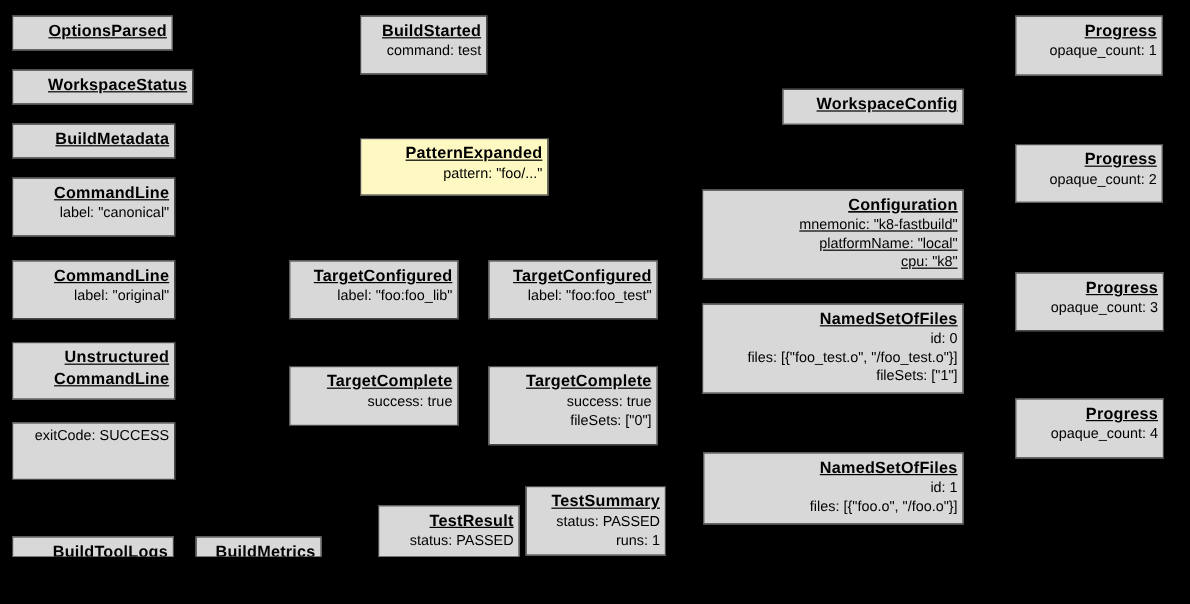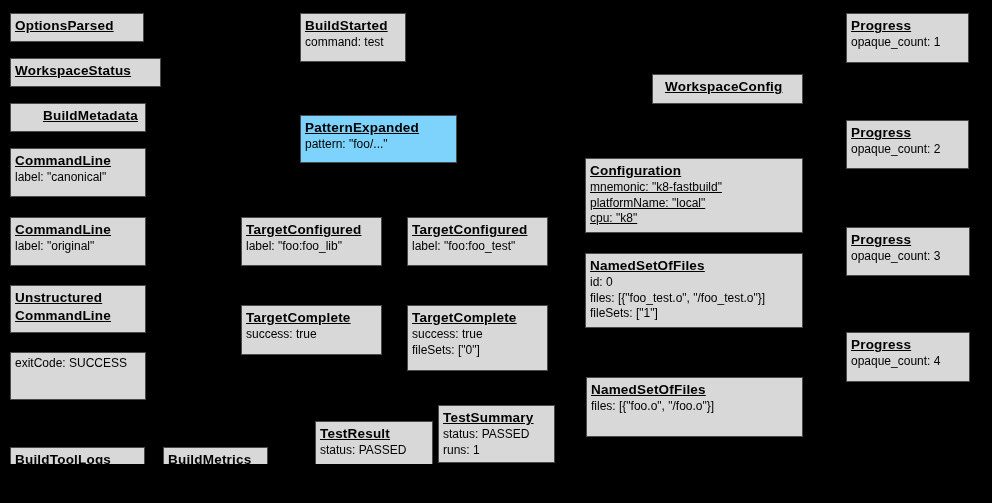--- a/index.html
+++ b/index.html
@@ -35,21 +35,21 @@
   }
   .node-body-line {
     font-size: 12px;
     line-height: 15.5px;
     white-space: nowrap;
   }
 </style>
 </head>
 <body>
 
-<div class="canvas" style="width: 992px; height: 464px; background: rgb(0, 0, 0);">
+<div class="canvas" style="width: 992px; height: 464px; background: rgb(0, 0, 0); text-align: right;">
     <div class="node" style="left: 10px; top: 13px; width: 134px; height: 29px; background: rgb(216, 216, 216); border-color: rgb(74, 74, 74); color: rgb(0, 0, 0);">
       <div class="node-title">
         <span class="title-line">OptionsParsed</span>
       </div>
     </div>
     <div class="node" style="left: 10px; top: 58px; width: 151px; height: 29px; background: rgb(216, 216, 216); border-color: rgb(74, 74, 74); color: rgb(0, 0, 0);">
       <div class="node-title">
         <span class="title-line">WorkspaceStatus</span>
       </div>
     </div>
@@ -88,21 +88,21 @@
       <div class="node-title">
         <span class="title-line">BuildMetrics</span>
       </div>
     </div>
     <div class="node" style="left: 300px; top: 13px; width: 106px; height: 49px; background: rgb(216, 216, 216); border-color: rgb(74, 74, 74); color: rgb(0, 0, 0);">
       <div class="node-title">
         <span class="title-line">BuildStarted</span>
       </div>
       <div class="node-body-line">command: test</div>
     </div>
-    <div class="node" style="left: 300px; top: 115px; width: 157px; height: 48px; background: #7dd3fc; border-color: rgb(74, 74, 74); color: rgb(0, 0, 0);">
+    <div class="node" style="left: 300px; top: 115px; width: 157px; height: 48px; background: #fef9c3; border-color: rgb(74, 74, 74); color: rgb(0, 0, 0);">
       <div class="node-title">
         <span class="title-line">PatternExpanded</span>
       </div>
       <div class="node-body-line">pattern: "foo/..."</div>
     </div>
     <div class="node" style="left: 241px; top: 217px; width: 141px; height: 49px; background: rgb(216, 216, 216); border-color: rgb(74, 74, 74); color: rgb(0, 0, 0);">
       <div class="node-title">
         <span class="title-line">TargetConfigured</span>
       </div>
       <div class="node-body-line">label: "foo:foo_lib"</div>
@@ -157,20 +157,21 @@
         <span class="title-line">NamedSetOfFiles</span>
       </div>
       <div class="node-body-line">id: 0</div>
       <div class="node-body-line">files: [{"foo_test.o", "/foo_test.o"}]</div>
       <div class="node-body-line">fileSets: ["1"]</div>
     </div>
     <div class="node" style="left: 586px; top: 377px; width: 217px; height: 60px; background: rgb(216, 216, 216); border-color: rgb(74, 74, 74); color: rgb(0, 0, 0);">
       <div class="node-title">
         <span class="title-line">NamedSetOfFiles</span>
       </div>
+      <div class="node-body-line">id: 1</div>
       <div class="node-body-line">files: [{"foo.o", "/foo.o"}]</div>
     </div>
     <div class="node" style="left: 846px; top: 13px; width: 123px; height: 50px; background: rgb(216, 216, 216); border-color: rgb(74, 74, 74); color: rgb(0, 0, 0);">
       <div class="node-title">
         <span class="title-line">Progress</span>
       </div>
       <div class="node-body-line">opaque_count: 1</div>
     </div>
     <div class="node" style="left: 846px; top: 120px; width: 123px; height: 49px; background: rgb(216, 216, 216); border-color: rgb(74, 74, 74); color: rgb(0, 0, 0);">
       <div class="node-title">

